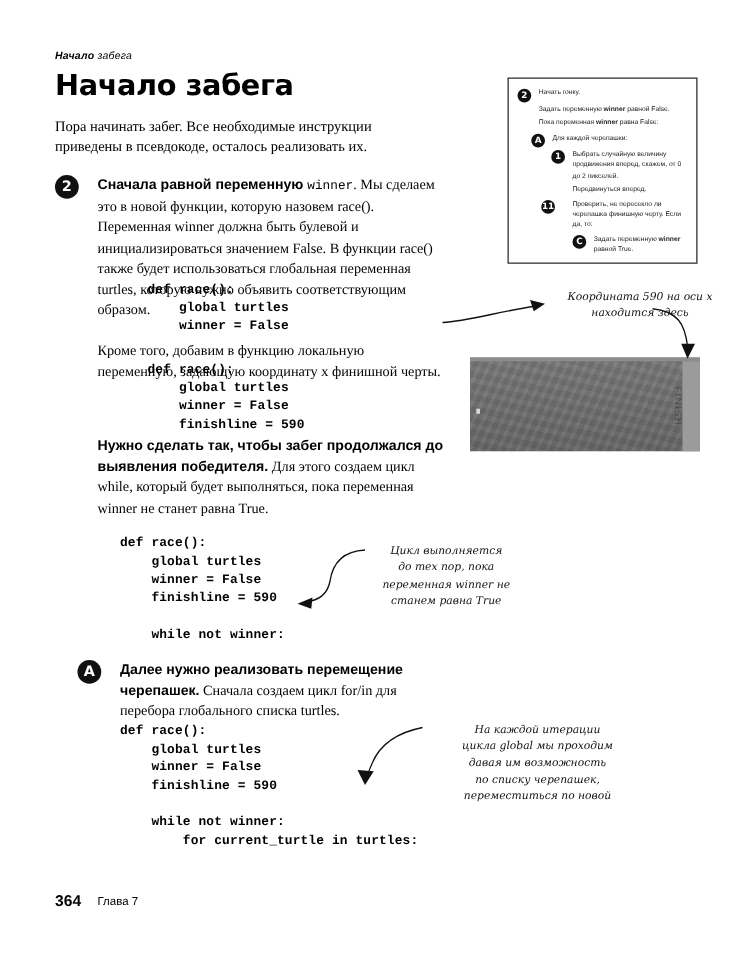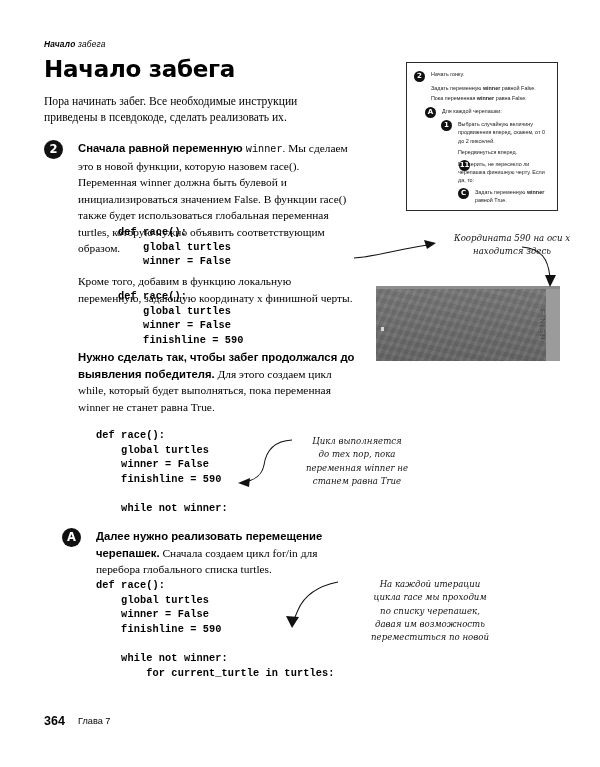--- a/index.html
+++ b/index.html
@@ -233,21 +233,21 @@
 <body>
 
 <div class="page">
 
   <div class="runhead">
     <b>Начало</b><span> забега</span>
   </div>
 
   <div class="title">Начало забега</div>
 
-  <div class="intro">Пора начинать забег. Все необходимые инструкции приведены в псевдокоде, сделать реализовать их.</div>
+  <div class="intro">Пора начинать забег. Все необходимые инструкции приведены в псевдокоде, осталось реализовать их.</div>
 
   <div class="step" style="left:44px; top:140px;">
     <div class="badge">2</div>
     <div class="step-body"><span class="lead">Сначала равной переменную </span><code>winner</code><span>. Мы сделаем это в новой функции, которую назовем race(). Переменная winner должна быть булевой и инициализироваться значением False. В функции race() также будет использоваться глобальная переменная turtles, которую нужно объявить соответствующим образом.</span></div>
   </div>
 
   <div class="code" style="left:118px; top:225px;">def race():
     global turtles
     winner = False</div>
 
@@ -296,21 +296,21 @@
       <div class="sb-txt" style="margin-left:28px;">Для каждой черепашки:</div>
     </div>
     <div class="sb-row" style="margin-top:5px;">
       <div class="sb-badge" style="left:27px; top:0px;">1</div>
       <div class="sb-txt" style="margin-left:44px;">Выбрать случайную величину продвижения вперед, скажем, от 0 до 2 пикселей.</div>
     </div>
     <div class="sb-row" style="margin-top:3px;">
       <div class="sb-txt" style="margin-left:44px;">Передвинуться вперед.</div>
     </div>
     <div class="sb-row" style="margin-top:4px;">
-      <div class="sb-badge" style="left:45px; top:0px;">11</div>
+      <div class="sb-badge" style="left:19px; top:0px;">11</div>
       <div class="sb-txt" style="margin-left:44px;">Проверить, не пересекло ли черепашка финишную черту. Если да, то:</div>
     </div>
     <div class="sb-row" style="margin-top:4px;">
       <div class="sb-badge" style="left:44px; top:0px;">C</div>
       <div class="sb-txt" style="margin-left:61px;">Задать переменную <b>winner</b> равной True.</div>
     </div>
   </div>
 
   <div class="shot">
     <div class="shot-dot"></div>
@@ -338,23 +338,23 @@
     <div>переменная winner не</div>
     <div>станем равна True</div>
   </div>
   <svg class="arrow" style="left:236px; top:437px;" width="58" height="50">
     <path d="M56,3 C38,4 30,14 28,28 C26,38 20,43 8,45"></path>
     <polygon points="2,46 14,41 13,50"></polygon>
   </svg>
 
   <div class="hand" style="left:340px; top:578px; width:180px;">
     <div>На каждой итерации</div>
-    <div>цикла race мы проходим</div>
+    <div>цикла global мы проходим</div>
+    <div>давая им возможность</div>
     <div>по списку черепашек,</div>
-    <div>давая им возможность</div>
     <div>переместиться по новой</div>
   </div>
   <svg class="arrow" style="left:272px; top:580px;" width="70" height="48">
     <path d="M66,2 C46,6 32,16 26,30 C23,36 22,40 21,44"></path>
     <polygon points="20,48 14,36 27,37"></polygon>
   </svg>
 
   <div class="folio">364</div>
   <div class="chaplabel">Глава 7</div>
 

